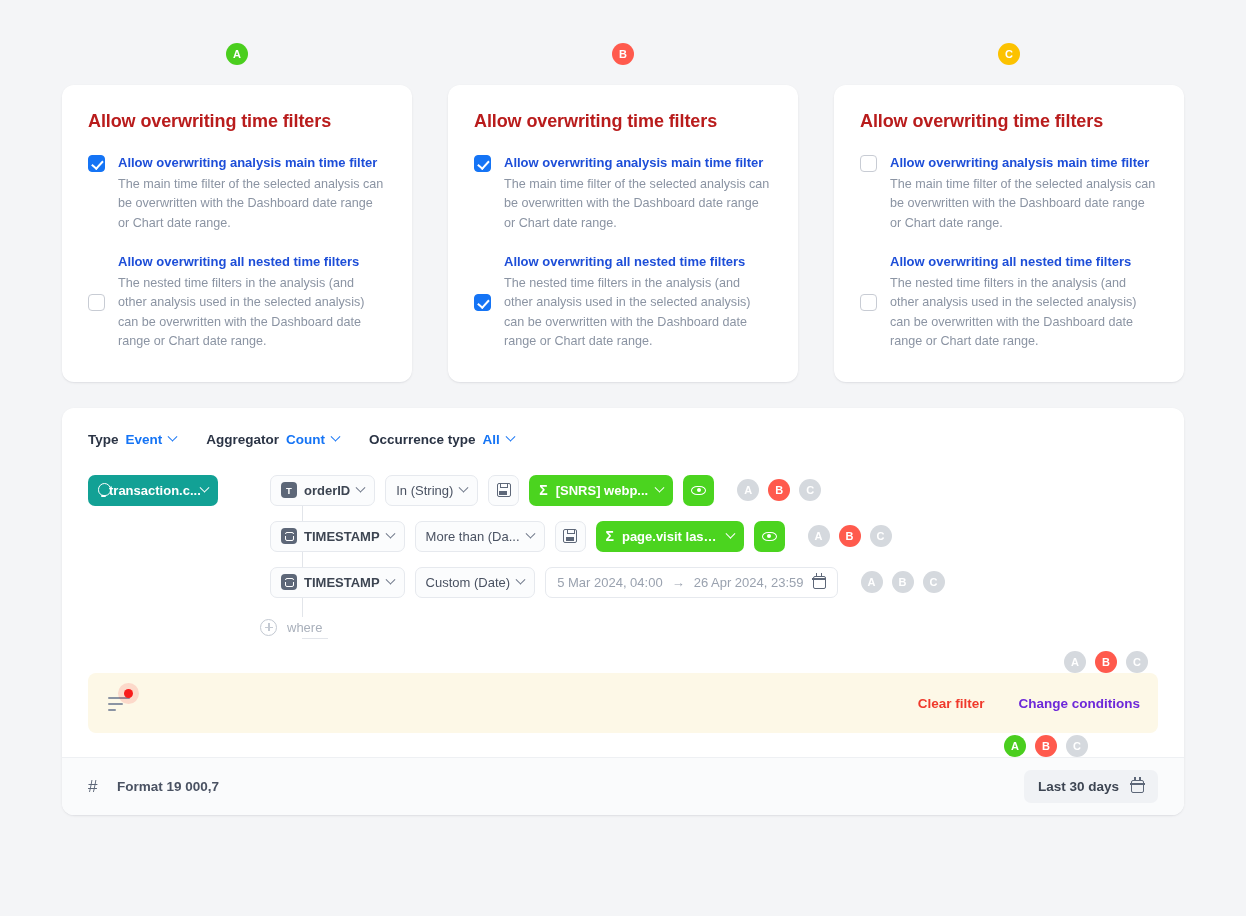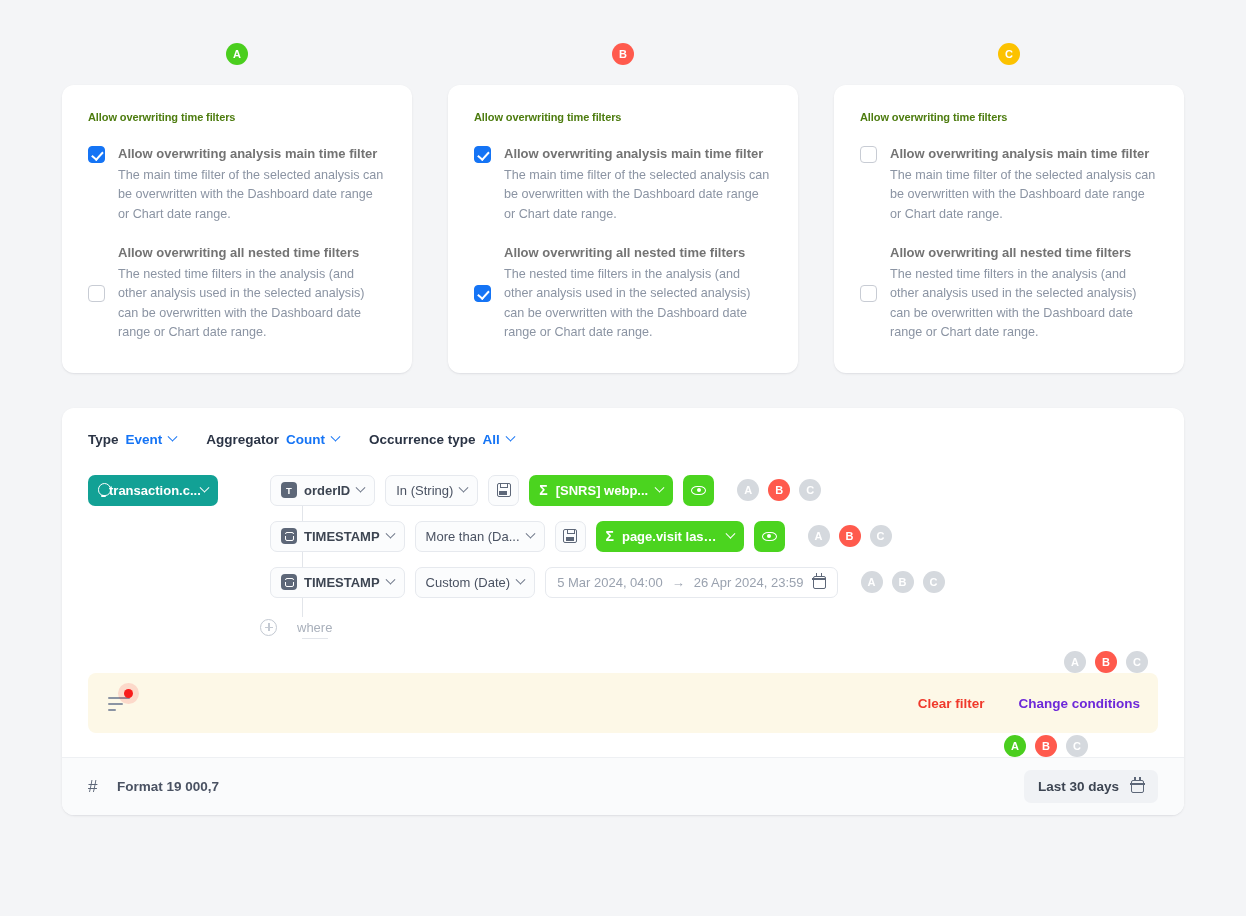--- a/index.html
+++ b/index.html
@@ -31,35 +31,35 @@
     display:flex;justify-content:space-between;padding:0 62px;
   }
   .card-col{width:350px;display:flex;flex-direction:column;align-items:center;}
   .card-col .badge-wrap{margin-top:43px;margin-bottom:20px;}
   .card{
     width:350px;background:#ffffff;border-radius:12px;
     padding:26px 26px 30px 26px;
     box-shadow:0 1px 3px rgba(17,24,39,.06), 0 1px 1px rgba(17,24,39,.04);
   }
   .card h3{
-    margin:0 0 22px 0;font-size:11px;font-weight:700;color:#4d7c0f;letter-spacing:-0.1px;
+    margin:0 0 22px 0;font-size:18px;font-weight:700;color:#b91c1c;letter-spacing:-0.1px;
   }
   .opt{display:flex;align-items:flex-start;gap:13px;margin-bottom:20px;}
   .opt:last-child{margin-bottom:0;align-items:center;}
   .cbox{
     width:17px;height:17px;border-radius:4px;flex:0 0 auto;margin-top:1px;
     border:1.5px solid #c8ccd4;background:#fff;position:relative;
   }
   .cbox.checked{background:#1574f5;border-color:#1574f5;}
   .cbox.checked::after{
     content:"";position:absolute;left:5px;top:1.5px;width:4.5px;height:9px;
     border:solid #fff;border-width:0 2px 2px 0;transform:rotate(42deg);
   }
   .opt-txt{flex:1;}
-  .opt-title{font-size:13px;font-weight:700;color:#737373;line-height:1.35;}
+  .opt-title{font-size:13px;font-weight:700;color:#1d4ed8;line-height:1.35;}
   .opt-desc{font-size:12.6px;color:#8b94a3;line-height:1.55;margin-top:3px;}
 
   
   .panel{
     position:absolute;left:62px;top:408px;width:1122px;
     background:#ffffff;border-radius:12px;
     box-shadow:0 1px 3px rgba(17,24,39,.06), 0 1px 1px rgba(17,24,39,.04);
     overflow:hidden;
   }
 
@@ -147,21 +147,21 @@
   .arrow-r{color:#9aa2af;font-size:13px;}
 
   .badges{display:inline-flex;align-items:center;gap:9px;margin-left:13px;}
 
   
   .tree{position:absolute;left:214px;top:0;width:60px;height:100%;pointer-events:none;}
   .tree .vline{position:absolute;left:26px;top:23px;bottom:38px;width:1px;background:#e2e5ea;}
   .tree .hstub{position:absolute;left:0;width:26px;height:1px;background:#e2e5ea;}
   .tree .hout{position:absolute;left:26px;width:26px;height:1px;background:#e2e5ea;}
 
-  .where-row{display:flex;align-items:center;gap:20px;height:44px;padding-left:172px;}
+  .where-row{display:flex;align-items:center;gap:10px;height:44px;padding-left:172px;}
   .plus{
     width:17px;height:17px;border:1.4px solid #c3c9d2;border-radius:50%;position:relative;flex:0 0 auto;
   }
   .plus::before,.plus::after{content:"";position:absolute;background:#c3c9d2;}
   .plus::before{left:3.6px;top:7.3px;width:8px;height:1.4px;}
   .plus::after{top:3.6px;left:7.3px;height:8px;width:1.4px;}
   .where-txt{font-size:13px;color:#a9b0bb;}
 
   
   .warn-wrap{position:relative;margin:18px 26px 0 26px;}

